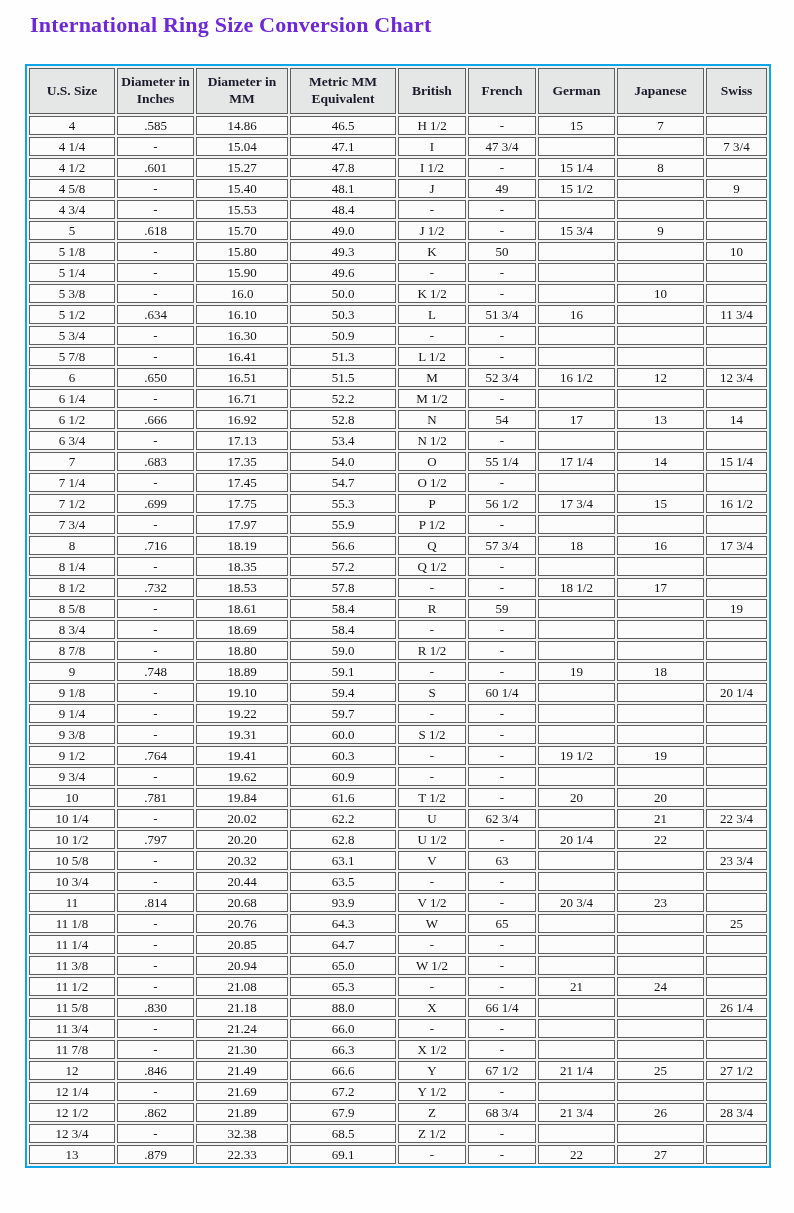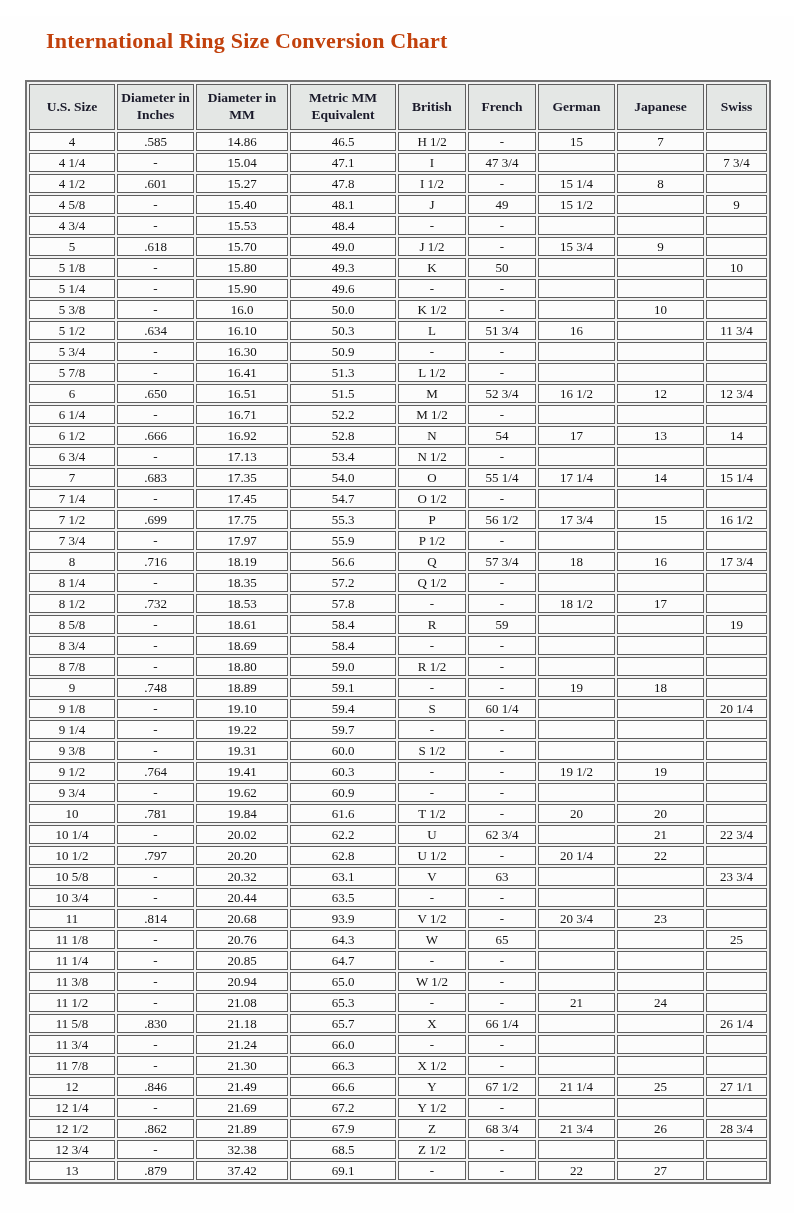--- a/index.html
+++ b/index.html
@@ -13,35 +13,35 @@
     font-family: "Liberation Serif", "DejaVu Serif", serif;
     color: #141414;
     overflow: hidden;
   }
   .page {
     width: 794px;
     height: 1213px;
     background: #fefefe;
   }
   h1.title {
-    margin: 16px;
+    margin: 0;
     padding: 12px 8px 0 30px;
     font-size: 22px;
     font-weight: bold;
     letter-spacing: 0.2px;
-    color: #c2410c;
+    color: #6d28d9;
     font-family: "Liberation Serif", "DejaVu Serif", serif;
   }
   table.ring-table {
     margin: 26px 0 0 25px;
     width: 728px;
     table-layout: fixed;
     border-collapse: separate;
     border-spacing: 2px;
-    border: 2px solid #737373;
+    border: 2px solid #0ea5e9;
     background: #f2f2f2;
   }
   table.ring-table th,
   table.ring-table td {
     border: 1px solid #5f5f5f;
     text-align: center;
     vertical-align: middle;
     overflow: hidden;
     white-space: normal;
   }
@@ -562,21 +562,21 @@
           <td>-</td>
           <td>-</td>
           <td>21</td>
           <td>24</td>
           <td></td>
         </tr>
         <tr>
           <td>11 5/8</td>
           <td>.830</td>
           <td>21.18</td>
-          <td>65.7</td>
+          <td>88.0</td>
           <td>X</td>
           <td>66 1/4</td>
           <td></td>
           <td></td>
           <td>26 1/4</td>
         </tr>
         <tr>
           <td>11 3/4</td>
           <td>-</td>
           <td>21.24</td>
@@ -600,21 +600,21 @@
         </tr>
         <tr>
           <td>12</td>
           <td>.846</td>
           <td>21.49</td>
           <td>66.6</td>
           <td>Y</td>
           <td>67 1/2</td>
           <td>21 1/4</td>
           <td>25</td>
-          <td>27 1/1</td>
+          <td>27 1/2</td>
         </tr>
         <tr>
           <td>12 1/4</td>
           <td>-</td>
           <td>21.69</td>
           <td>67.2</td>
           <td>Y 1/2</td>
           <td>-</td>
           <td></td>
           <td></td>
@@ -638,21 +638,21 @@
           <td>68.5</td>
           <td>Z 1/2</td>
           <td>-</td>
           <td></td>
           <td></td>
           <td></td>
         </tr>
         <tr>
           <td>13</td>
           <td>.879</td>
-          <td>37.42</td>
+          <td>22.33</td>
           <td>69.1</td>
           <td>-</td>
           <td>-</td>
           <td>22</td>
           <td>27</td>
           <td></td>
         </tr>
       </tbody>
   </table>
 </div>

